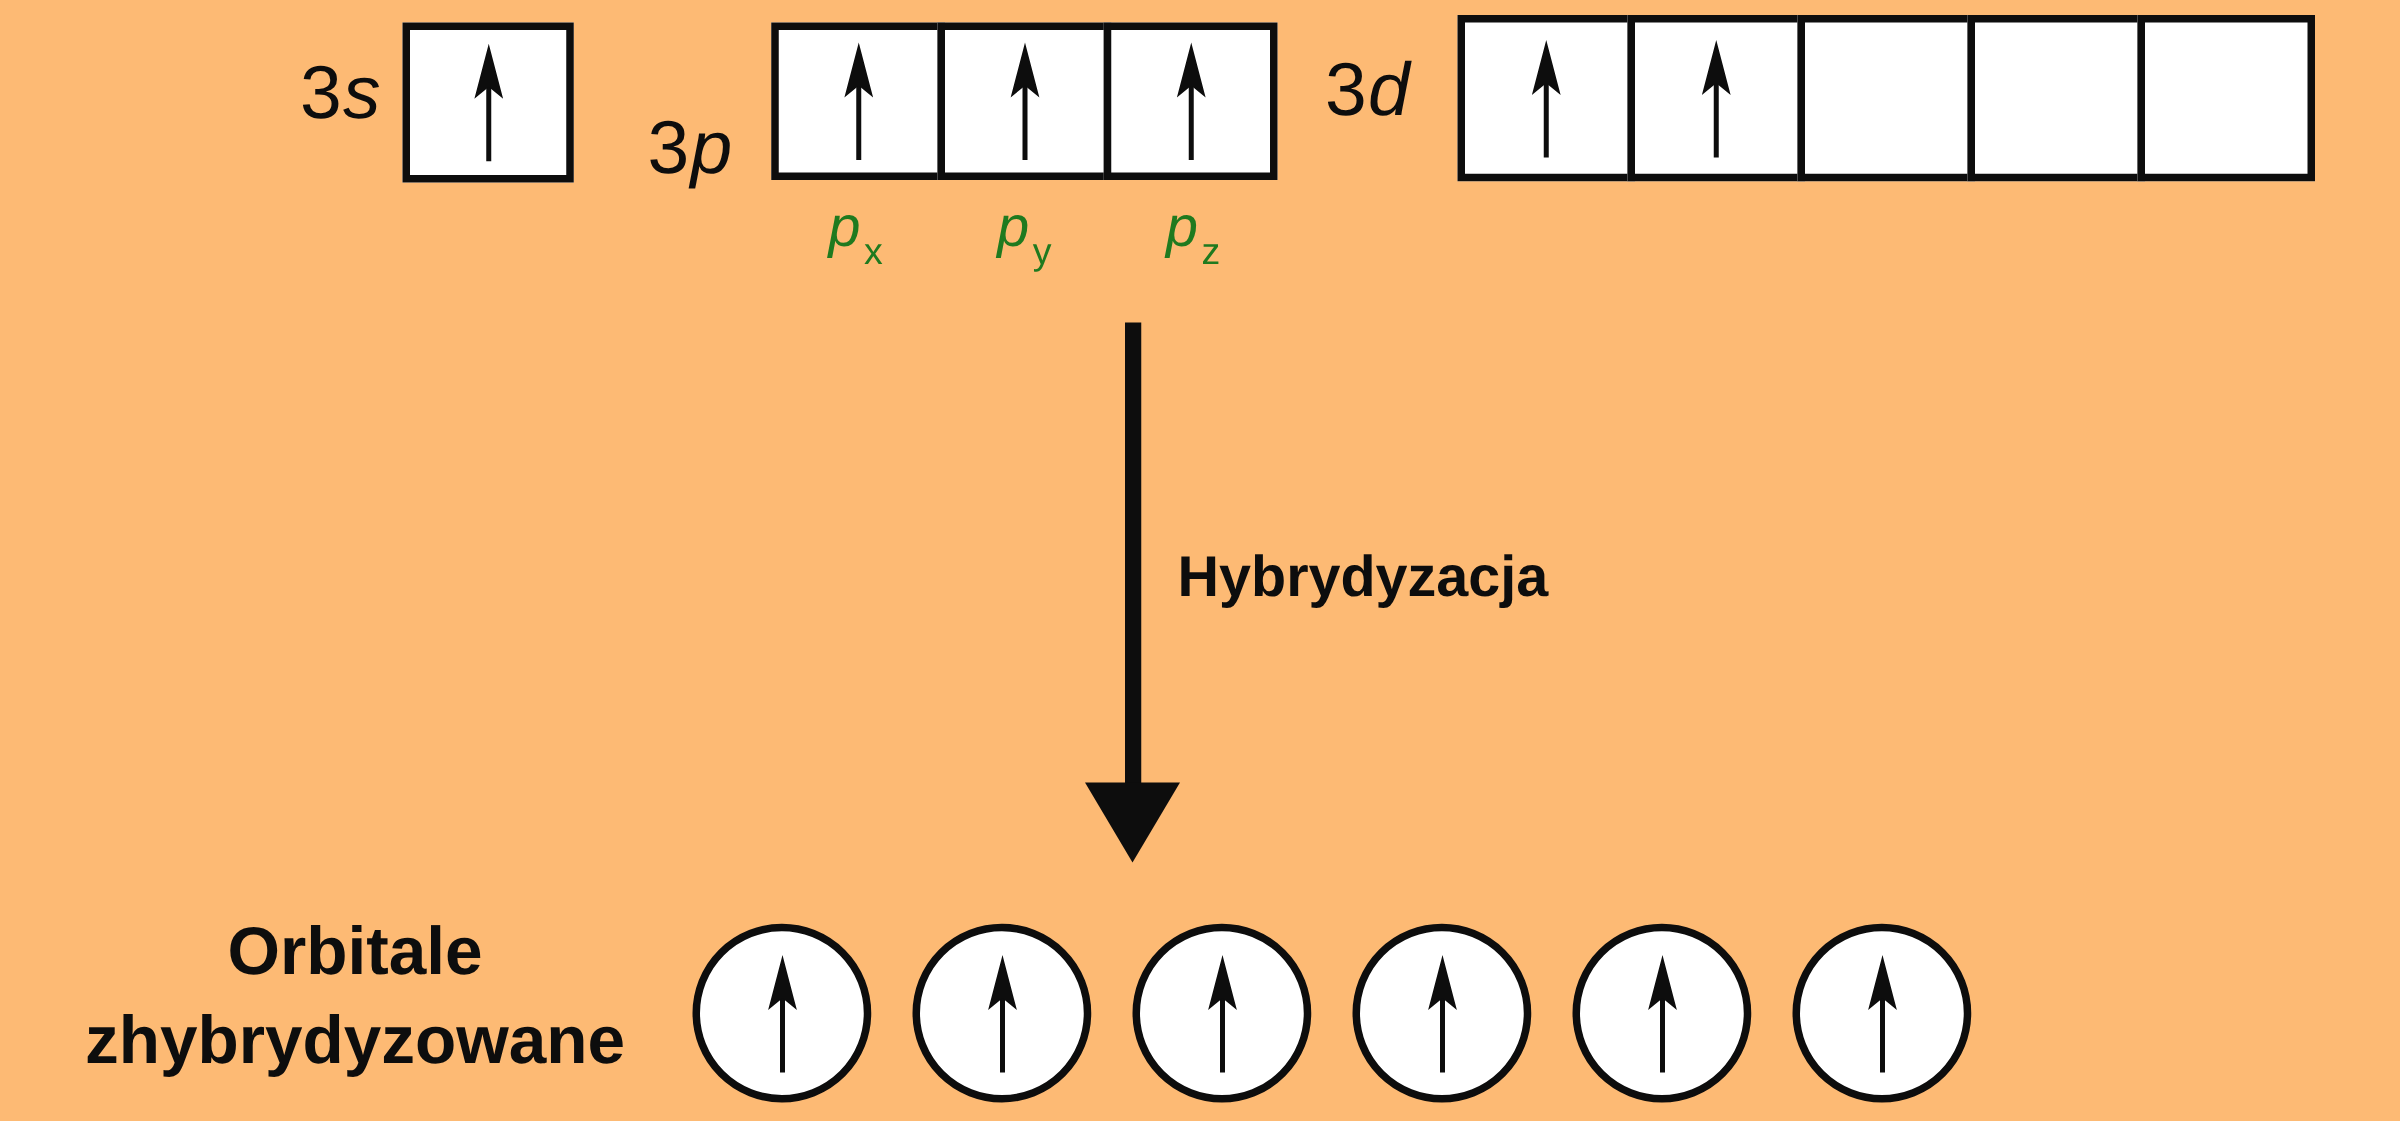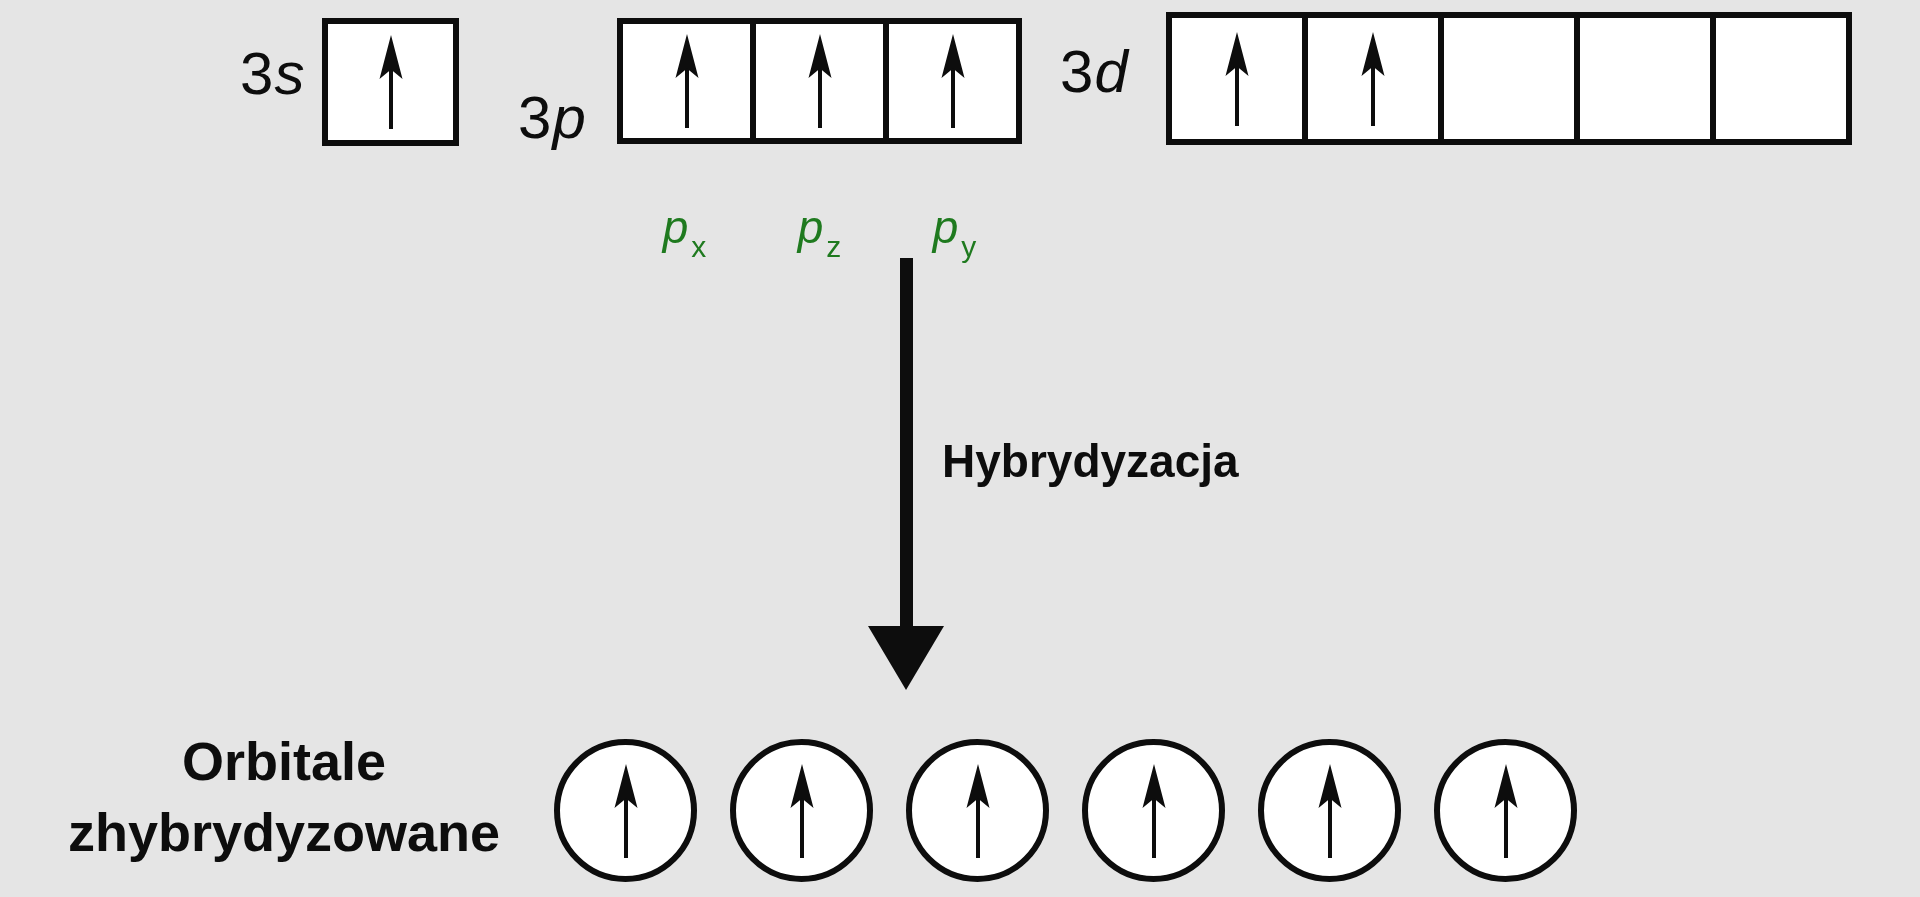--- a/index.html
+++ b/index.html
@@ -3,21 +3,21 @@
 <meta charset="utf-8">
 <style>
   :root{
     --ink:#0d0d0d;
     --green:#1f7a1f;
   }
   html,body{margin:0;padding:0;background:#ffffff;}
   .canvas{
     position:relative;
     width:1920px;height:897px;
-    background:#e5e5e5;
+    background:#fdba74;
     overflow:hidden;
     font-family:"Liberation Sans","DejaVu Sans",sans-serif;
     color:var(--ink);
   }
   
   .grp-label{
     position:absolute;
     font-size:60px;
     font-weight:500;
     color:var(--ink);
@@ -123,24 +123,24 @@
           <path d="M20 3 L31.5 47 L20 37.5 L8.5 47 Z"></path>
         </svg>
       </div>
       <div class="orb-cell">
         <svg class="e-arrow in-cell" viewBox="0 0 40 100" xmlns="http://www.w3.org/2000/svg">
           <line x1="20" y1="97" x2="20" y2="28"></line>
           <path d="M20 3 L31.5 47 L20 37.5 L8.5 47 Z"></path>
         </svg>
       </div>
     </div>
-  <div class="p-sublabels" style="left:617px;top:158px;width:405px;margin-top:46px;">
+  <div class="p-sublabels" style="left:617px;top:158px;width:405px;">
       <span class="p-sub"><span class="base">p</span><sub>x</sub></span>
+      <span class="p-sub"><span class="base">p</span><sub>y</sub></span>
       <span class="p-sub"><span class="base">p</span><sub>z</sub></span>
-      <span class="p-sub"><span class="base">p</span><sub>y</sub></span>
     </div>
 
   <div class="grp-label" style="left:1060px;top:42px;"><span>3</span><span class="lett">d</span></div>
   <div class="orb-row row-3d" style="left:1166px;top:12px;">
       <div class="orb-cell">
         <svg class="e-arrow in-cell" viewBox="0 0 40 100" xmlns="http://www.w3.org/2000/svg">
           <line x1="20" y1="97" x2="20" y2="28"></line>
           <path d="M20 3 L31.5 47 L20 37.5 L8.5 47 Z"></path>
         </svg>
       </div>

